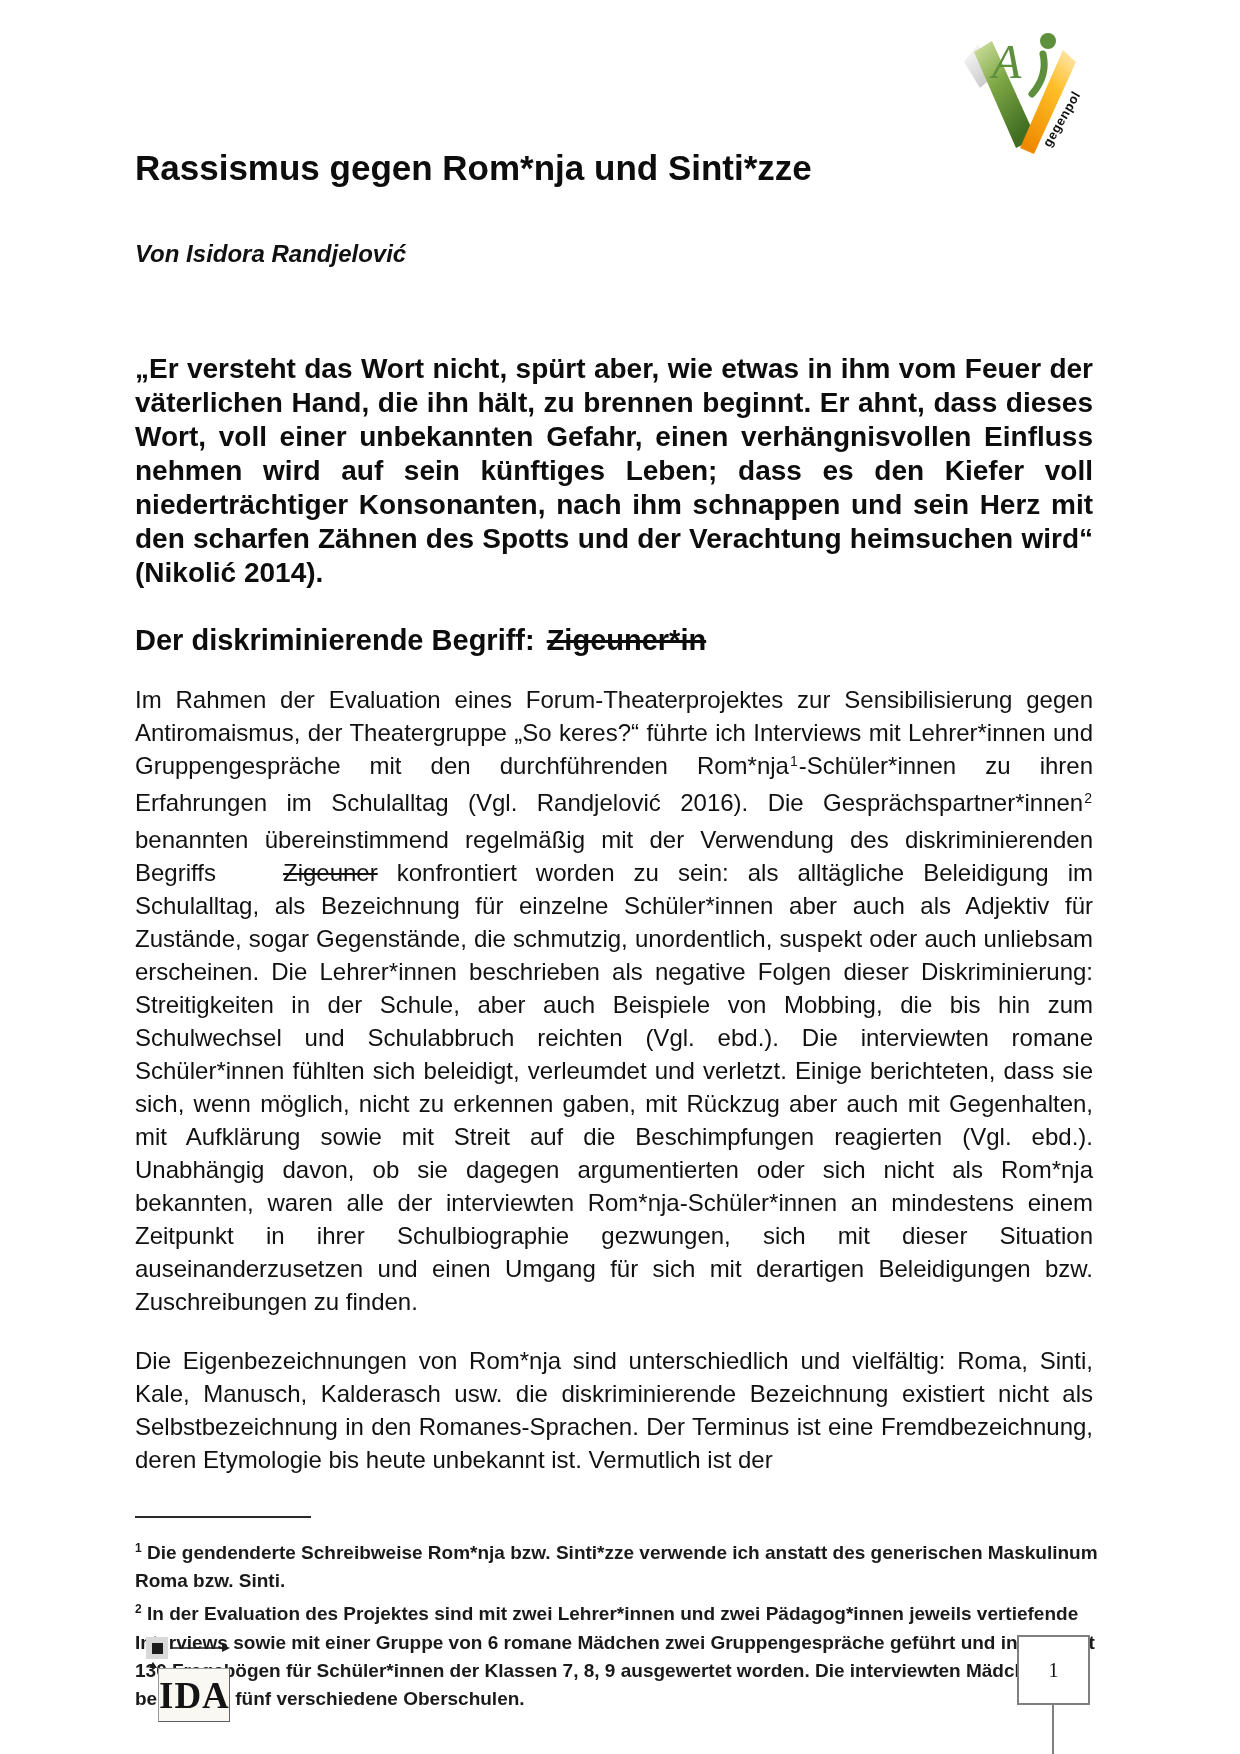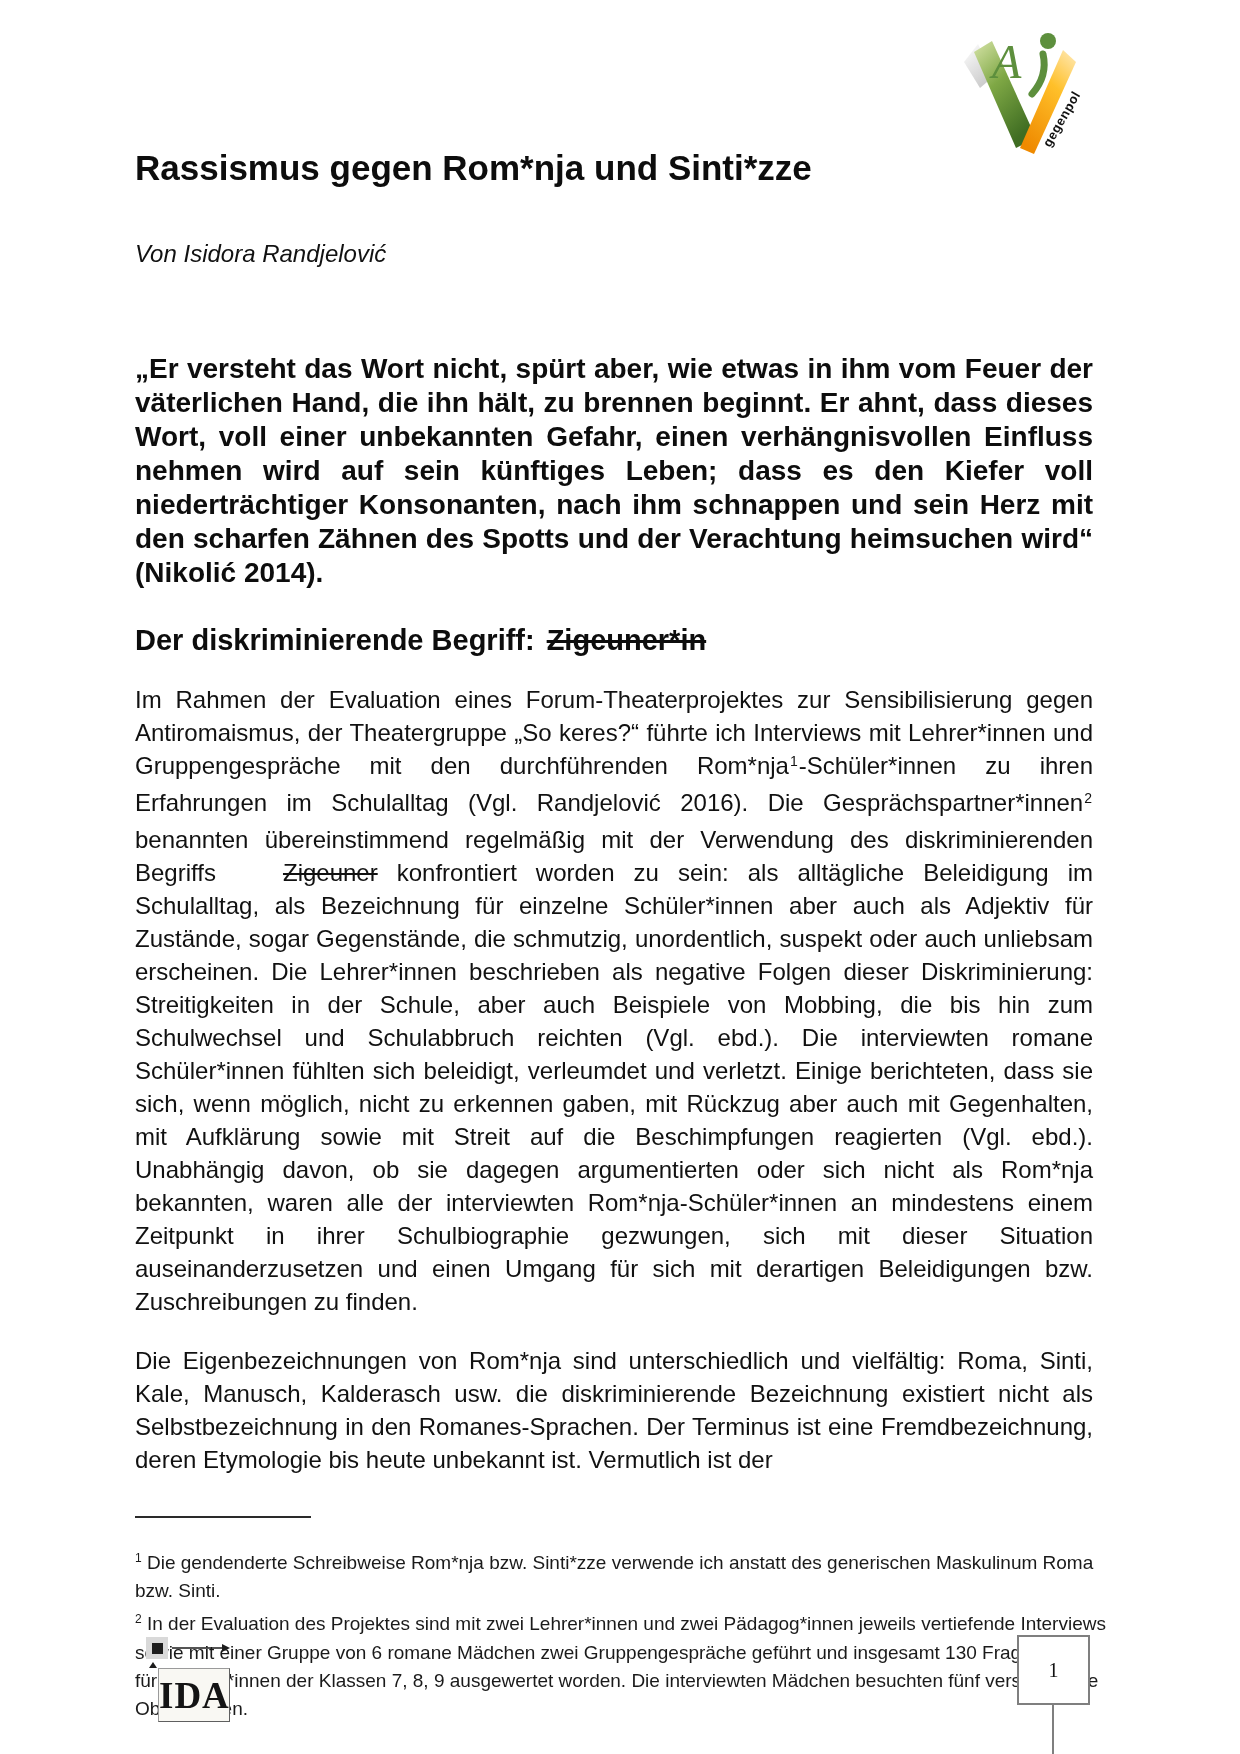--- a/index.html
+++ b/index.html
@@ -8,40 +8,40 @@
   body {
     width:1240px; height:1754px; position:relative;
     font-family:"Liberation Sans", sans-serif; color:#111;
   }
   .page { position:relative; width:1240px; height:1754px; background:#ffffff; overflow:hidden; }
 
   .content { position:absolute; left:135px; top:0; width:958px; }
 
   h1.doc-title { margin-top:148px; font-size:35px; font-weight:bold; color:#0d0d0d; }
 
-  .byline { margin-top:52px; font-size:24px; font-style:italic; }
+  .byline { margin-top:52px; font-size:24px; font-style:italic;font-weight:bold; }
 
   .quote {
     margin-top:84px; font-size:28px; font-weight:bold;
     line-height:34px; text-align:justify; color:#0d0d0d;
   }
 
   .section-heading { margin-top:34px; font-size:29px; font-weight:bold; color:#0d0d0d; }
   .section-heading .struck {
     margin-left:12px;
     text-decoration:line-through;
     text-decoration-thickness:3px;
   }
 
   .body-par { margin-top:26px; font-size:24px; line-height:33px; text-align:justify; }
   .seg-strike { text-decoration:line-through; text-decoration-thickness:2px;margin-left:48px; }
   .seg-sup { font-size:14px; position:relative; top:-8px; margin:0 1px; }
 
   .footnote-rule { margin-top:40px; width:176px; border-top:2px solid #2a2a2a; }
-  .footnotes { margin-top:26px; width:972px; font-size:19px; line-height:28px; color:#1a1a1a; }
+  .footnotes { margin-top:16px; width:972px; font-size:19px; line-height:28px; color:#1a1a1a;font-weight:bold; }
   .footnotes p { margin:0; }
   .footnotes sup { font-size:12px; }
 
   
   .gegenpol-logo { position:absolute; left:962px; top:20px; width:142px; height:148px; }
 
   
   .ida-group { position:absolute; left:146px; top:1636px; width:110px; }
   .ida-top { display:flex; align-items:center; height:24px; }
   .ida-chip { width:22px; height:22px; background:#d9d9d9; display:inline-flex; align-items:center; justify-content:center; }

